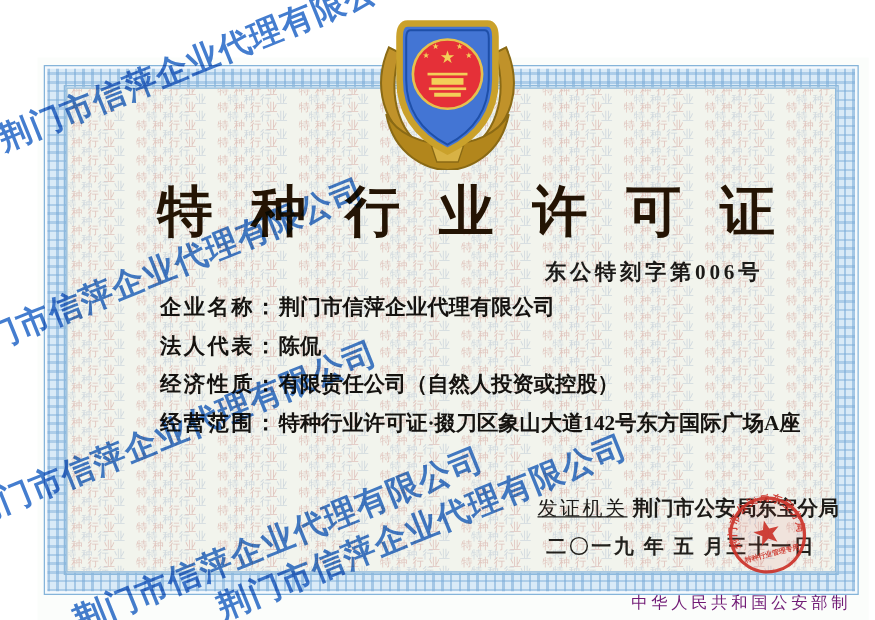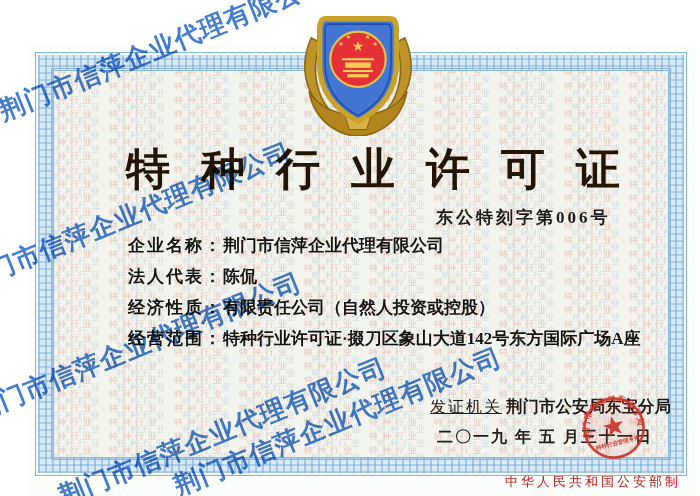--- a/index.html
+++ b/index.html
@@ -49,21 +49,21 @@
 
   .issuer { position:absolute; left:430px; top:396px; z-index:4; font-size:16px;
             color:#1d1b18; white-space:nowrap; }
   .issuer .lbl { letter-spacing:2px;text-decoration:underline; }
   .issuer .val { font-weight:bold; font-size:16.5px; }
 
   .date-line { position:absolute; left:437px; top:427px; z-index:4;
                font-size:16px; font-weight:bold; letter-spacing:2px; color:#22201c; white-space:nowrap; }
 
   .producer { position:absolute; left:505px; top:473px; z-index:4;
-              font-size:13px; letter-spacing:3px; color:#b91c1c; white-space:nowrap; }
+              font-size:13px; letter-spacing:3px; color:#701a75; white-space:nowrap; }
 
   
   .wm { position:absolute; z-index:6; font-family:"Liberation Sans", sans-serif;
         font-weight:bold; font-size:26px; letter-spacing:1px; color:rgba(27,96,196,.82);
         white-space:nowrap; transform:rotate(-22deg); transform-origin:left center;
         mix-blend-mode:multiply; pointer-events:none; }
   .wm1 { left:0px;   top:95px;  }
   .wm2 { left:-35px; top:265px; }
   .wm3 { left:-25px; top:395px; }
   .wm4 { left:60px;  top:480px; }

